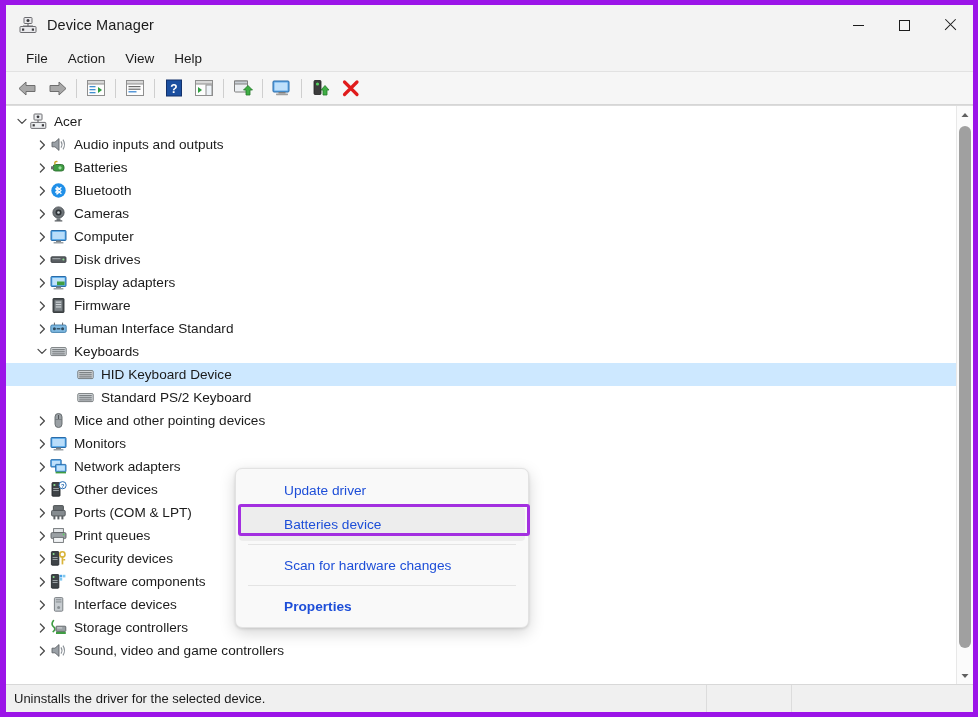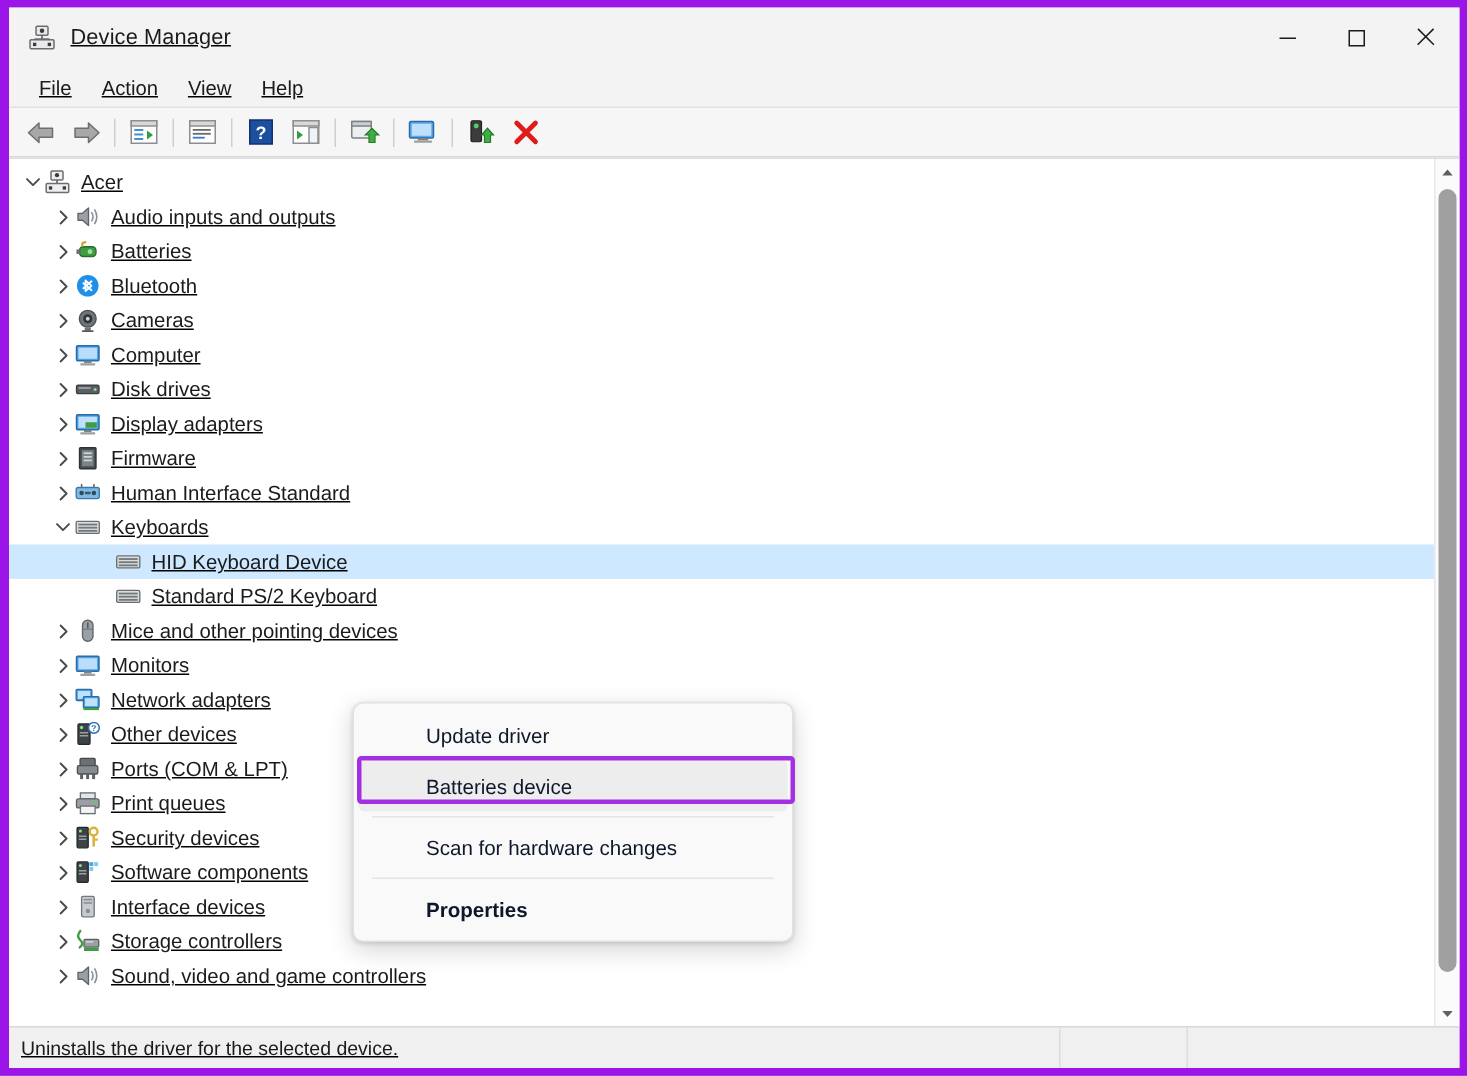--- a/index.html
+++ b/index.html
@@ -12,21 +12,20 @@
     font-family: "Liberation Sans", sans-serif;
   }
 
   
   #screenshot {
     position: relative;
     width: 978px;
     height: 717px;
     background: #9b14e8;
     padding: 5px 5px 5px 6px;
-    text-decoration: underline;
   }
 
   #window {
     position: relative;
     width: 967px;
     height: 707px;
     background: #f3f3f3;
     display: flex;
     flex-direction: column;
     overflow: hidden;
@@ -199,21 +198,21 @@
     box-shadow: 0 5px 16px rgba(0,0,0,.17), 0 1px 3px rgba(0,0,0,.12);
     padding: 4px 0;
     z-index: 40;
   }
   .ctx-item {
     height: 34px;
     display: flex;
     align-items: center;
     padding-left: 45px;
     font-size: 13.7px;
-    color: #0f172a;
+    color: #1d4ed8;
     margin: 0 3px;
     border-radius: 4px;
   }
   .ctx-item.bold { font-weight: bold; }
   .ctx-item.hl { background: #ededed; }
   .ctx-sep {
     height: 1px; background: #e4e4e4; margin: 3px 12px;
   }
   
   .annot-ring {

